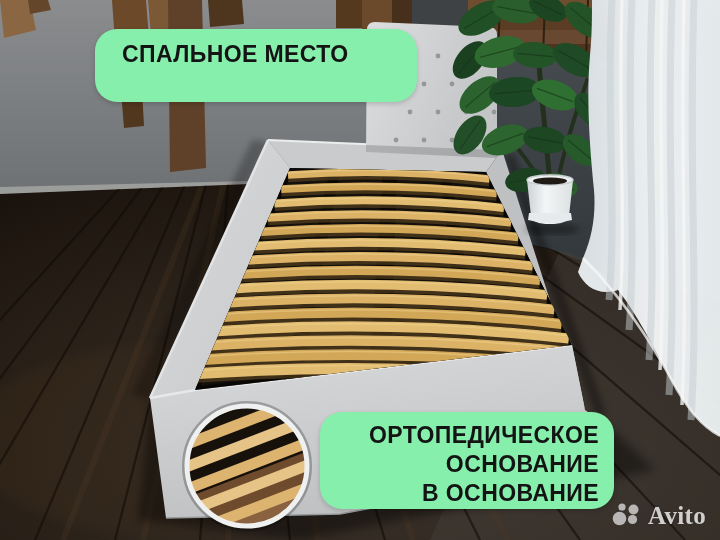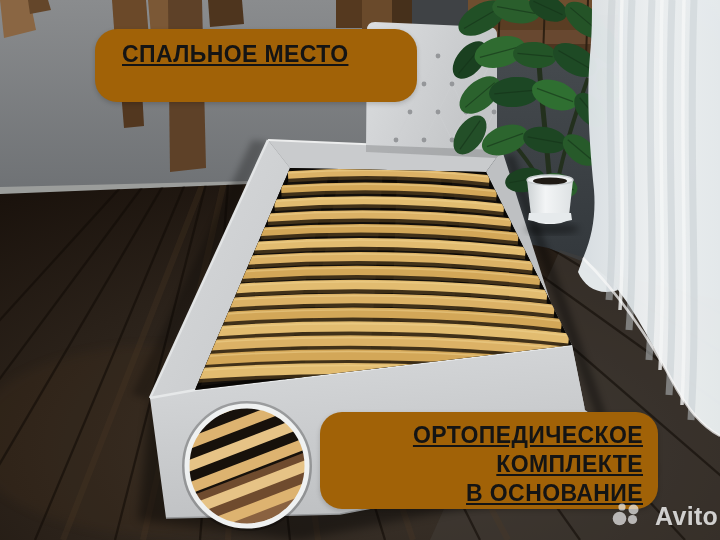--- a/index.html
+++ b/index.html
@@ -1,26 +1,26 @@
 <!DOCTYPE html>
 <html><head>
 <meta charset="utf-8">
 <style>
   html,body{margin:0;padding:0;background:#111;}
   .stage{position:relative;width:720px;height:540px;overflow:hidden;
          font-family:"Liberation Sans","DejaVu Sans",sans-serif;background:#241b13;}
   .stage svg.scene{position:absolute;left:0;top:0;}
-  .badge{position:absolute;background:#a16207;color:#141414;border-radius:22px;
-         font-weight:700;letter-spacing:.4px;box-shadow:0 2px 5px rgba(0,0,0,.18);text-decoration:underline;}
+  .badge{position:absolute;background:#86efac;color:#141414;border-radius:22px;
+         font-weight:700;letter-spacing:.4px;box-shadow:0 2px 5px rgba(0,0,0,.18);}
   .badge-top{left:95px;top:29px;width:322px;height:73px;padding:10px 0 0 27px;
              font-size:23px;line-height:31px;box-sizing:border-box;text-align:left;}
-  .badge-bottom{left:320px;top:412px;width:338px;height:97px;padding:9px 15px 0 0;
+  .badge-bottom{left:320px;top:412px;width:294px;height:97px;padding:9px 15px 0 0;
              font-size:23px;line-height:29px;box-sizing:border-box;text-align:right;}
   .watermark{position:absolute;left:610px;top:501px;display:flex;align-items:center;
-             gap:13px;opacity:.85;}
+             gap:6px;opacity:.85;font-family:Liberation Serif, serif;}
   .watermark .wm-text{color:#ececec;font-weight:700;font-size:25px;letter-spacing:.3px;
              text-shadow:0 0 2px rgba(0,0,0,.25);line-height:30px;}
 </style>
 </head>
 <body>
 
 <div class="stage">
 
 <svg class="scene" width="720" height="540" viewBox="0 0 720 540">
   <defs>
@@ -347,21 +347,21 @@
     <circle cx="247" cy="466" r="60" fill="none" stroke="#eff1f1" stroke-width="5"></circle>
   </g>
 </svg>
 
 <div class="badge badge-top">
   <div>СПАЛЬНОЕ МЕСТО</div>
 </div>
 
 <div class="badge badge-bottom">
   <div>ОРТОПЕДИЧЕСКОЕ</div>
-  <div>КОМПЛЕКТЕ</div>
+  <div>ОСНОВАНИЕ</div>
   <div>В ОСНОВАНИЕ</div>
 </div>
 
 <div class="watermark">
   <svg width="32" height="30" viewBox="0 0 30 30">
     <g fill="rgba(240,240,240,0.82)">
       <circle cx="11" cy="6" r="3.6"></circle>
       <circle cx="22.5" cy="8.5" r="5"></circle>
       <circle cx="8.5" cy="17.5" r="6.8"></circle>
       <circle cx="21.5" cy="18.5" r="4.6"></circle>

